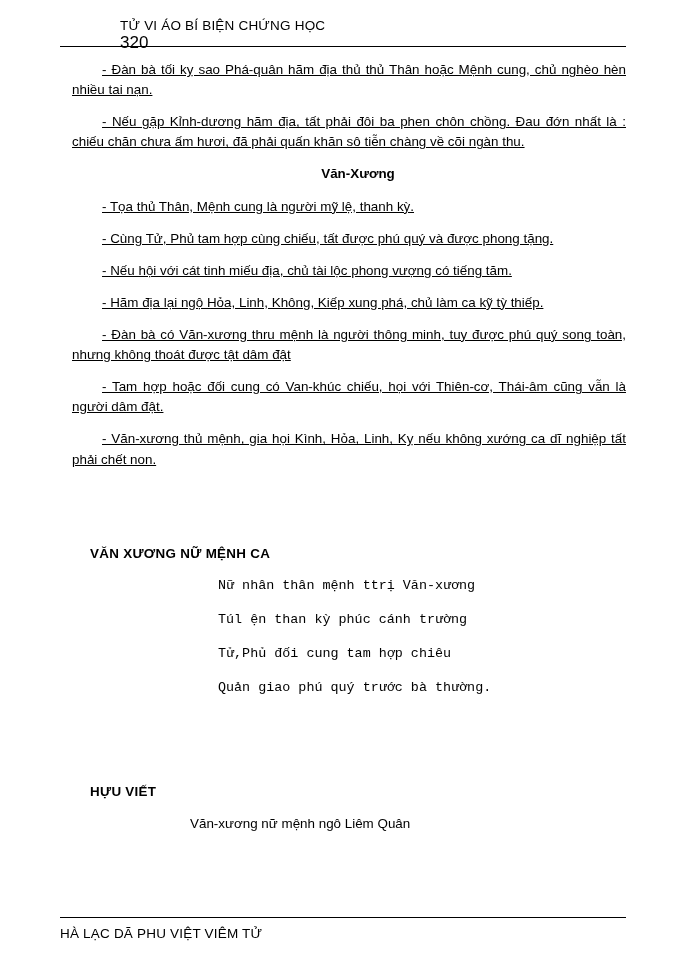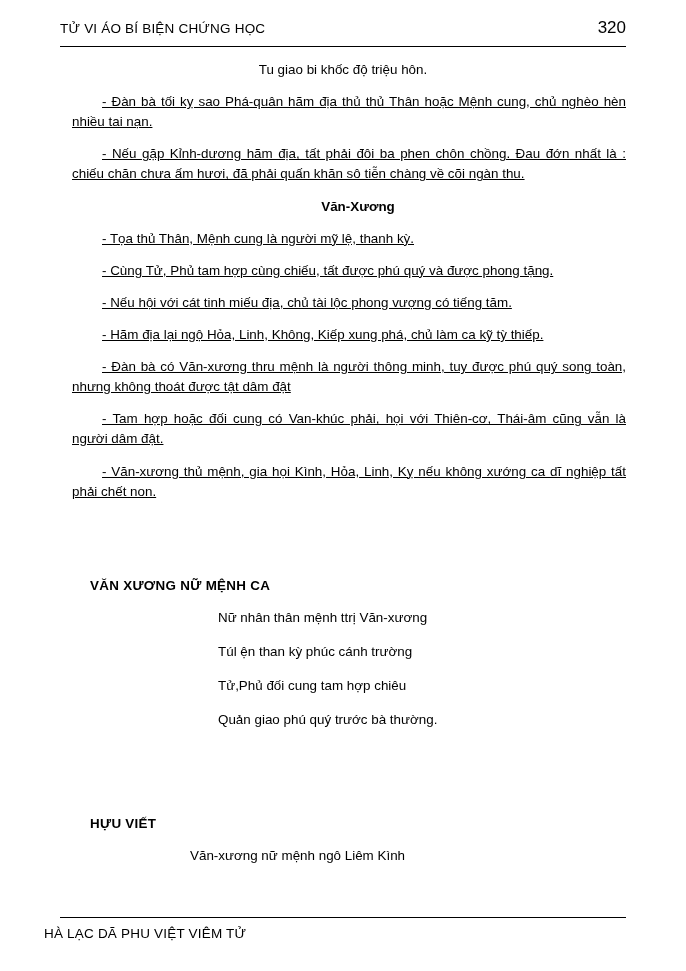--- a/index.html
+++ b/index.html
@@ -17,26 +17,27 @@
   .page {
     position: relative;
     width: 686px;
     height: 971px;
     box-sizing: border-box;
     padding: 0;
   }
   
   .header {
     position: absolute;
-    left: 60px;
+    left: 72px;
     top: 18px;
     width: 566px;
     display: flex;
     align-items: baseline;
     justify-content: space-between;
+    flex-direction: column;
   }
   .header-title {
     font-size: 13.5px;
     letter-spacing: 0.2px;
     white-space: nowrap;
   }
   .header-page {
     font-size: 17px;
     margin-left: 48px;
   }
@@ -50,21 +51,21 @@
   
   .footer-rule {
     position: absolute;
     left: 60px;
     top: 917px;
     width: 566px;
     border-bottom: 1px solid #000;
   }
   .footer {
     position: absolute;
-    left: 44px;
+    left: 60px;
     top: 926px;
     width: 566px;
     font-size: 13.5px;
     letter-spacing: 0.2px;
   }
   
   .content {
     position: absolute;
     left: 60px;
     top: 60px;
@@ -92,20 +93,21 @@
   .section-head {
     margin: 38px 0 12px 0;
     font-weight: bold;
     text-indent: 30px;
     letter-spacing: 0.3px;
   }
   .verse {
     margin: 0 0 14px 0;
     text-indent: 0;
     padding-left: 158px;
+    font-family: Liberation Mono, monospace;
   }
   .verse-last {
     margin: 0 0 22px 0;
   }
   .poem-line {
     padding-left: 130px;
     margin: 0 0 12px 0;
     text-indent: 0;
   }
   .spacer-lg {
@@ -118,49 +120,48 @@
 <div class="page">
 
   <div class="header">
     <div class="header-title">TỬ VI ÁO BÍ BIỆN CHỨNG HỌC</div>
     <div class="header-page">320</div>
   </div>
   <div class="header-rule"></div>
 
   <div class="content">
 
-    <p class="center">Tu giao bi khốc độ triệu hôn.</p>
 
     <p class="p">- Đàn bà tối kỵ sao Phá-quân hãm địa thủ thủ Thân hoặc Mệnh cung, chủ nghèo hèn nhiều tai nạn.</p>
     <p class="p">- Nếu gặp Kỉnh-dương hãm địa, tất phải đôi ba phen chôn chồng. Đau đớn nhất là : chiếu chăn chưa ấm hươi, đã phải quấn khăn sô tiễn chàng về cõi ngàn thu.</p>
 
     <p class="sub-head">Văn-Xương</p>
 
     <p class="p">- Tọa thủ Thân, Mệnh cung là người mỹ lệ, thanh kỳ.</p>
     <p class="p">- Cùng Tử, Phủ tam hợp cùng chiếu, tất được phú quý và được phong tặng.</p>
     <p class="p">- Nếu hội với cát tinh miếu địa, chủ tài lộc phong vượng có tiếng tăm.</p>
     <p class="p">- Hãm địa lại ngộ Hỏa, Linh, Không, Kiếp xung phá, chủ làm ca kỹ tỳ thiếp.</p>
     <p class="p">- Đàn bà có Văn-xương thru mệnh là người thông minh, tuy được phú quý song toàn, nhưng không thoát được tật dâm đật</p>
-    <p class="p">- Tam hợp hoặc đối cung có Van-khúc  phải, họi với Thiên-cơ, Thái-âm cũng vẫn là người dâm đật.</p>
+    <p class="p">- Tam hợp hoặc đối cung có Van-khúc  chiếu, họi với Thiên-cơ, Thái-âm cũng vẫn là người dâm đật.</p>
     <p class="p">- Văn-xương thủ mệnh, gia họi Kình, Hỏa, Linh, Kỵ nếu không xướng ca dĩ nghiệp tất phải chết non.</p>
 
     <div class="spacer-lg"></div>
 
     <p class="section-head">VĂN XƯƠNG NỮ MỆNH CA</p>
 
     <p class="verse">Nữ nhân thân mệnh ttrị Văn-xương</p>
     <p class="verse">Túl ện than kỳ phúc cánh trường</p>
     <p class="verse">Tử,Phủ đối cung tam hợp chiêu</p>
     <p class="verse verse-last">Quản giao phú quý trước bà thường.</p>
 
 
     <div class="spacer-lg"></div>
 
     <p class="section-head">HỰU VIẾT</p>
 
-    <p class="poem-line">Văn-xương nữ mệnh ngô Liêm Kình</p>
+    <p class="poem-line">Văn-xương nữ mệnh ngô Liêm Quân</p>
 
   </div>
 
   <div class="footer-rule"></div>
   <div class="footer">HÀ LẠC DÃ PHU VIỆT VIÊM TỬ</div>
 
 </div>
 
 </body></html>

